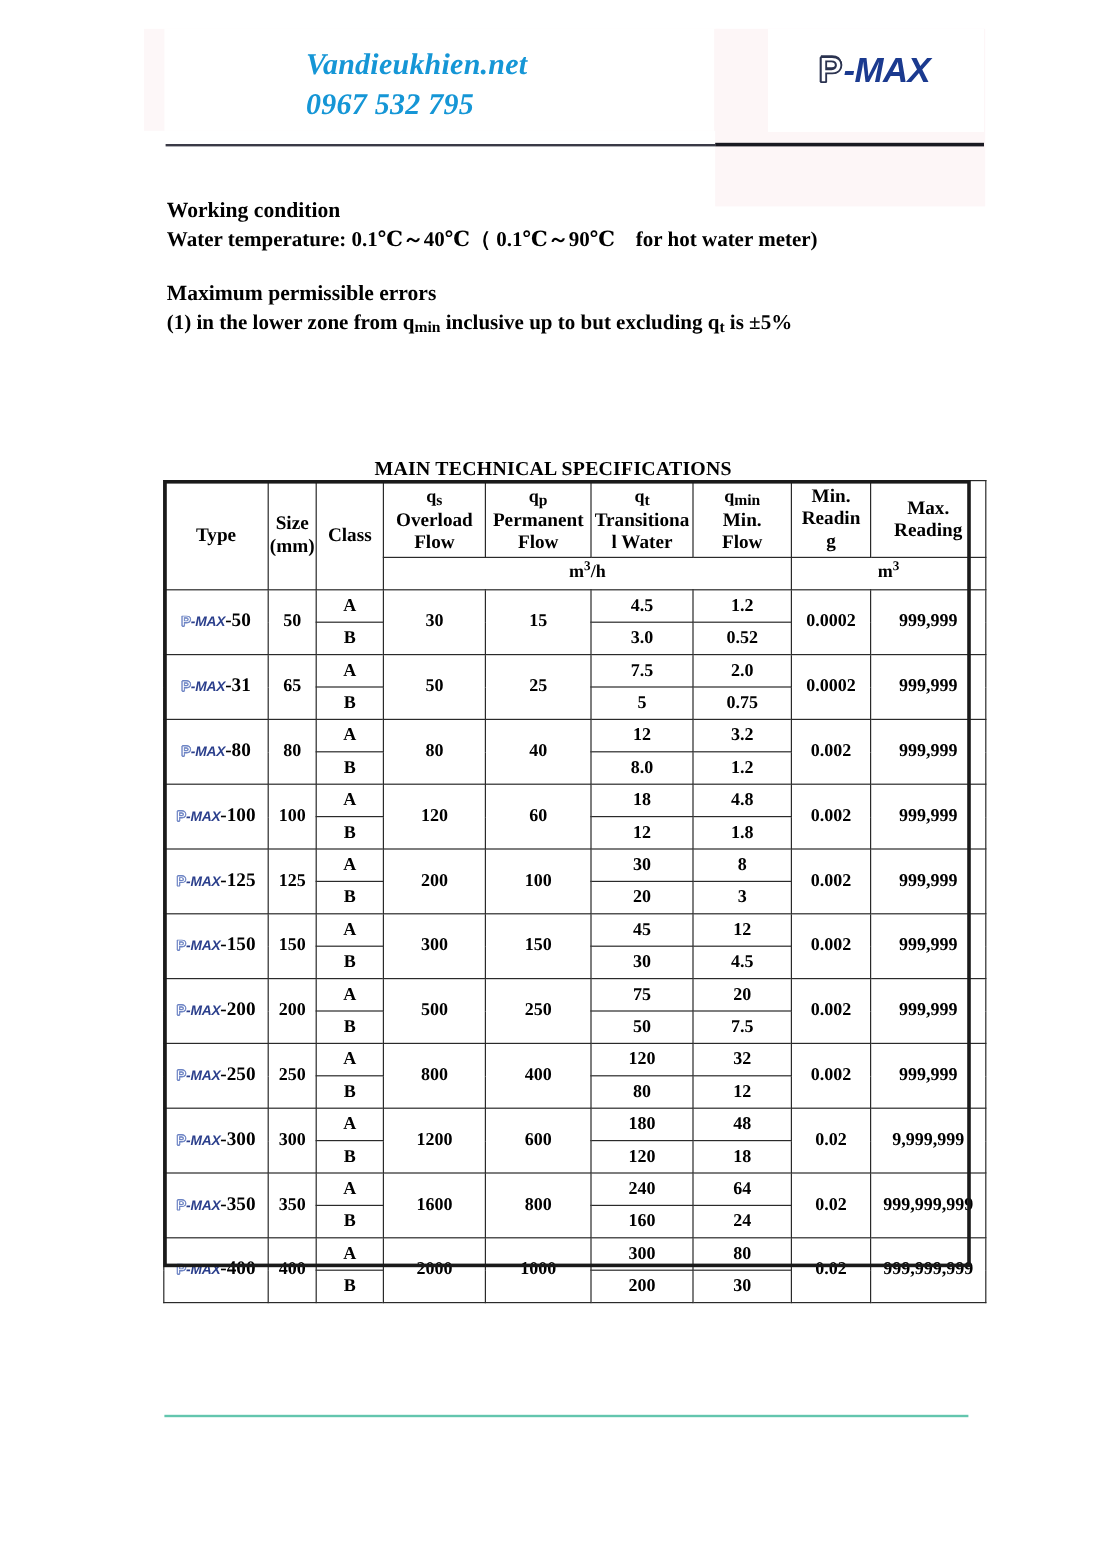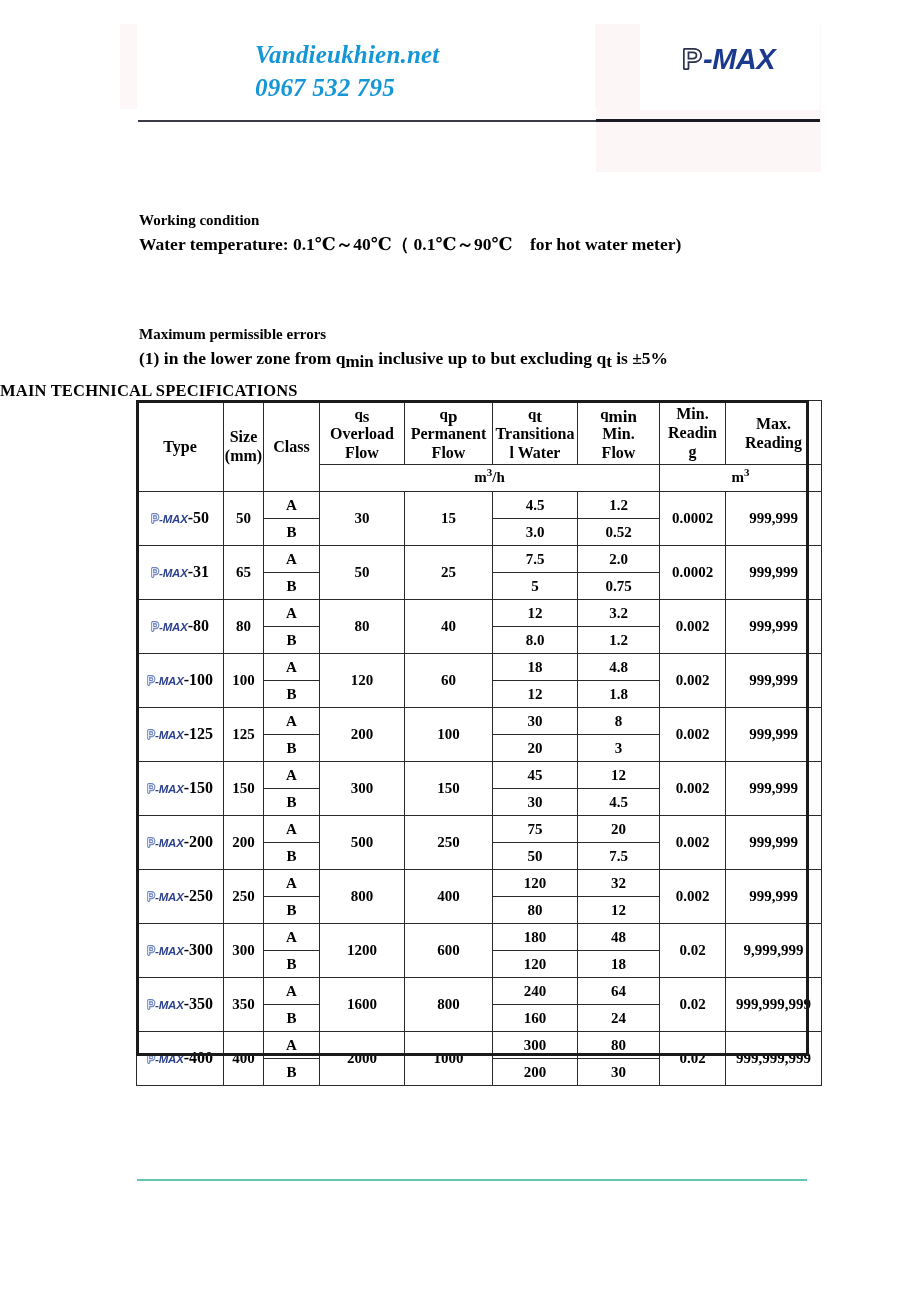--- a/index.html
+++ b/index.html
@@ -116,48 +116,48 @@
   }
 
   
   .bodytext {
     position: absolute;
     left: 139px;
     top: 163px;
     width: 700px;
   }
   .para-title {
-    font-size: 15px;
+    font-size: 18px;
     font-weight: bold;
     line-height: 24px;
     white-space: nowrap;
-    margin-top: 45px;
   }
   .para-line {
     font-size: 17.5px;
     font-weight: bold;
     line-height: 24px;
     white-space: nowrap;
   }
   .block-gap { height: 21px; }
   .hang {
     text-indent: -21px;
     padding-left: 21px;
     white-space: normal;
     line-height: 25px;
   }
-  sub { font-size: 17px; vertical-align: baseline; position: relative; top: 3px; font-family: Liberation Serif, serif; }
+  sub { font-size: 13px; vertical-align: baseline; position: relative; top: 3px; font-family: Liberation Serif, serif; }
   sup { font-size: 11px; vertical-align: baseline; position: relative; top: -6px; }
 
   
   .table-title {
     position: absolute;
     left: 0;
     top: 381px;
     width: 922px;
+    text-align: center;
     font-size: 16.5px;
     font-weight: bold;
     letter-spacing: 0.2px;
   }
   table.spec {
     position: absolute;
     left: 136px;
     top: 400px;
     width: 673px;
     border-collapse: collapse;

